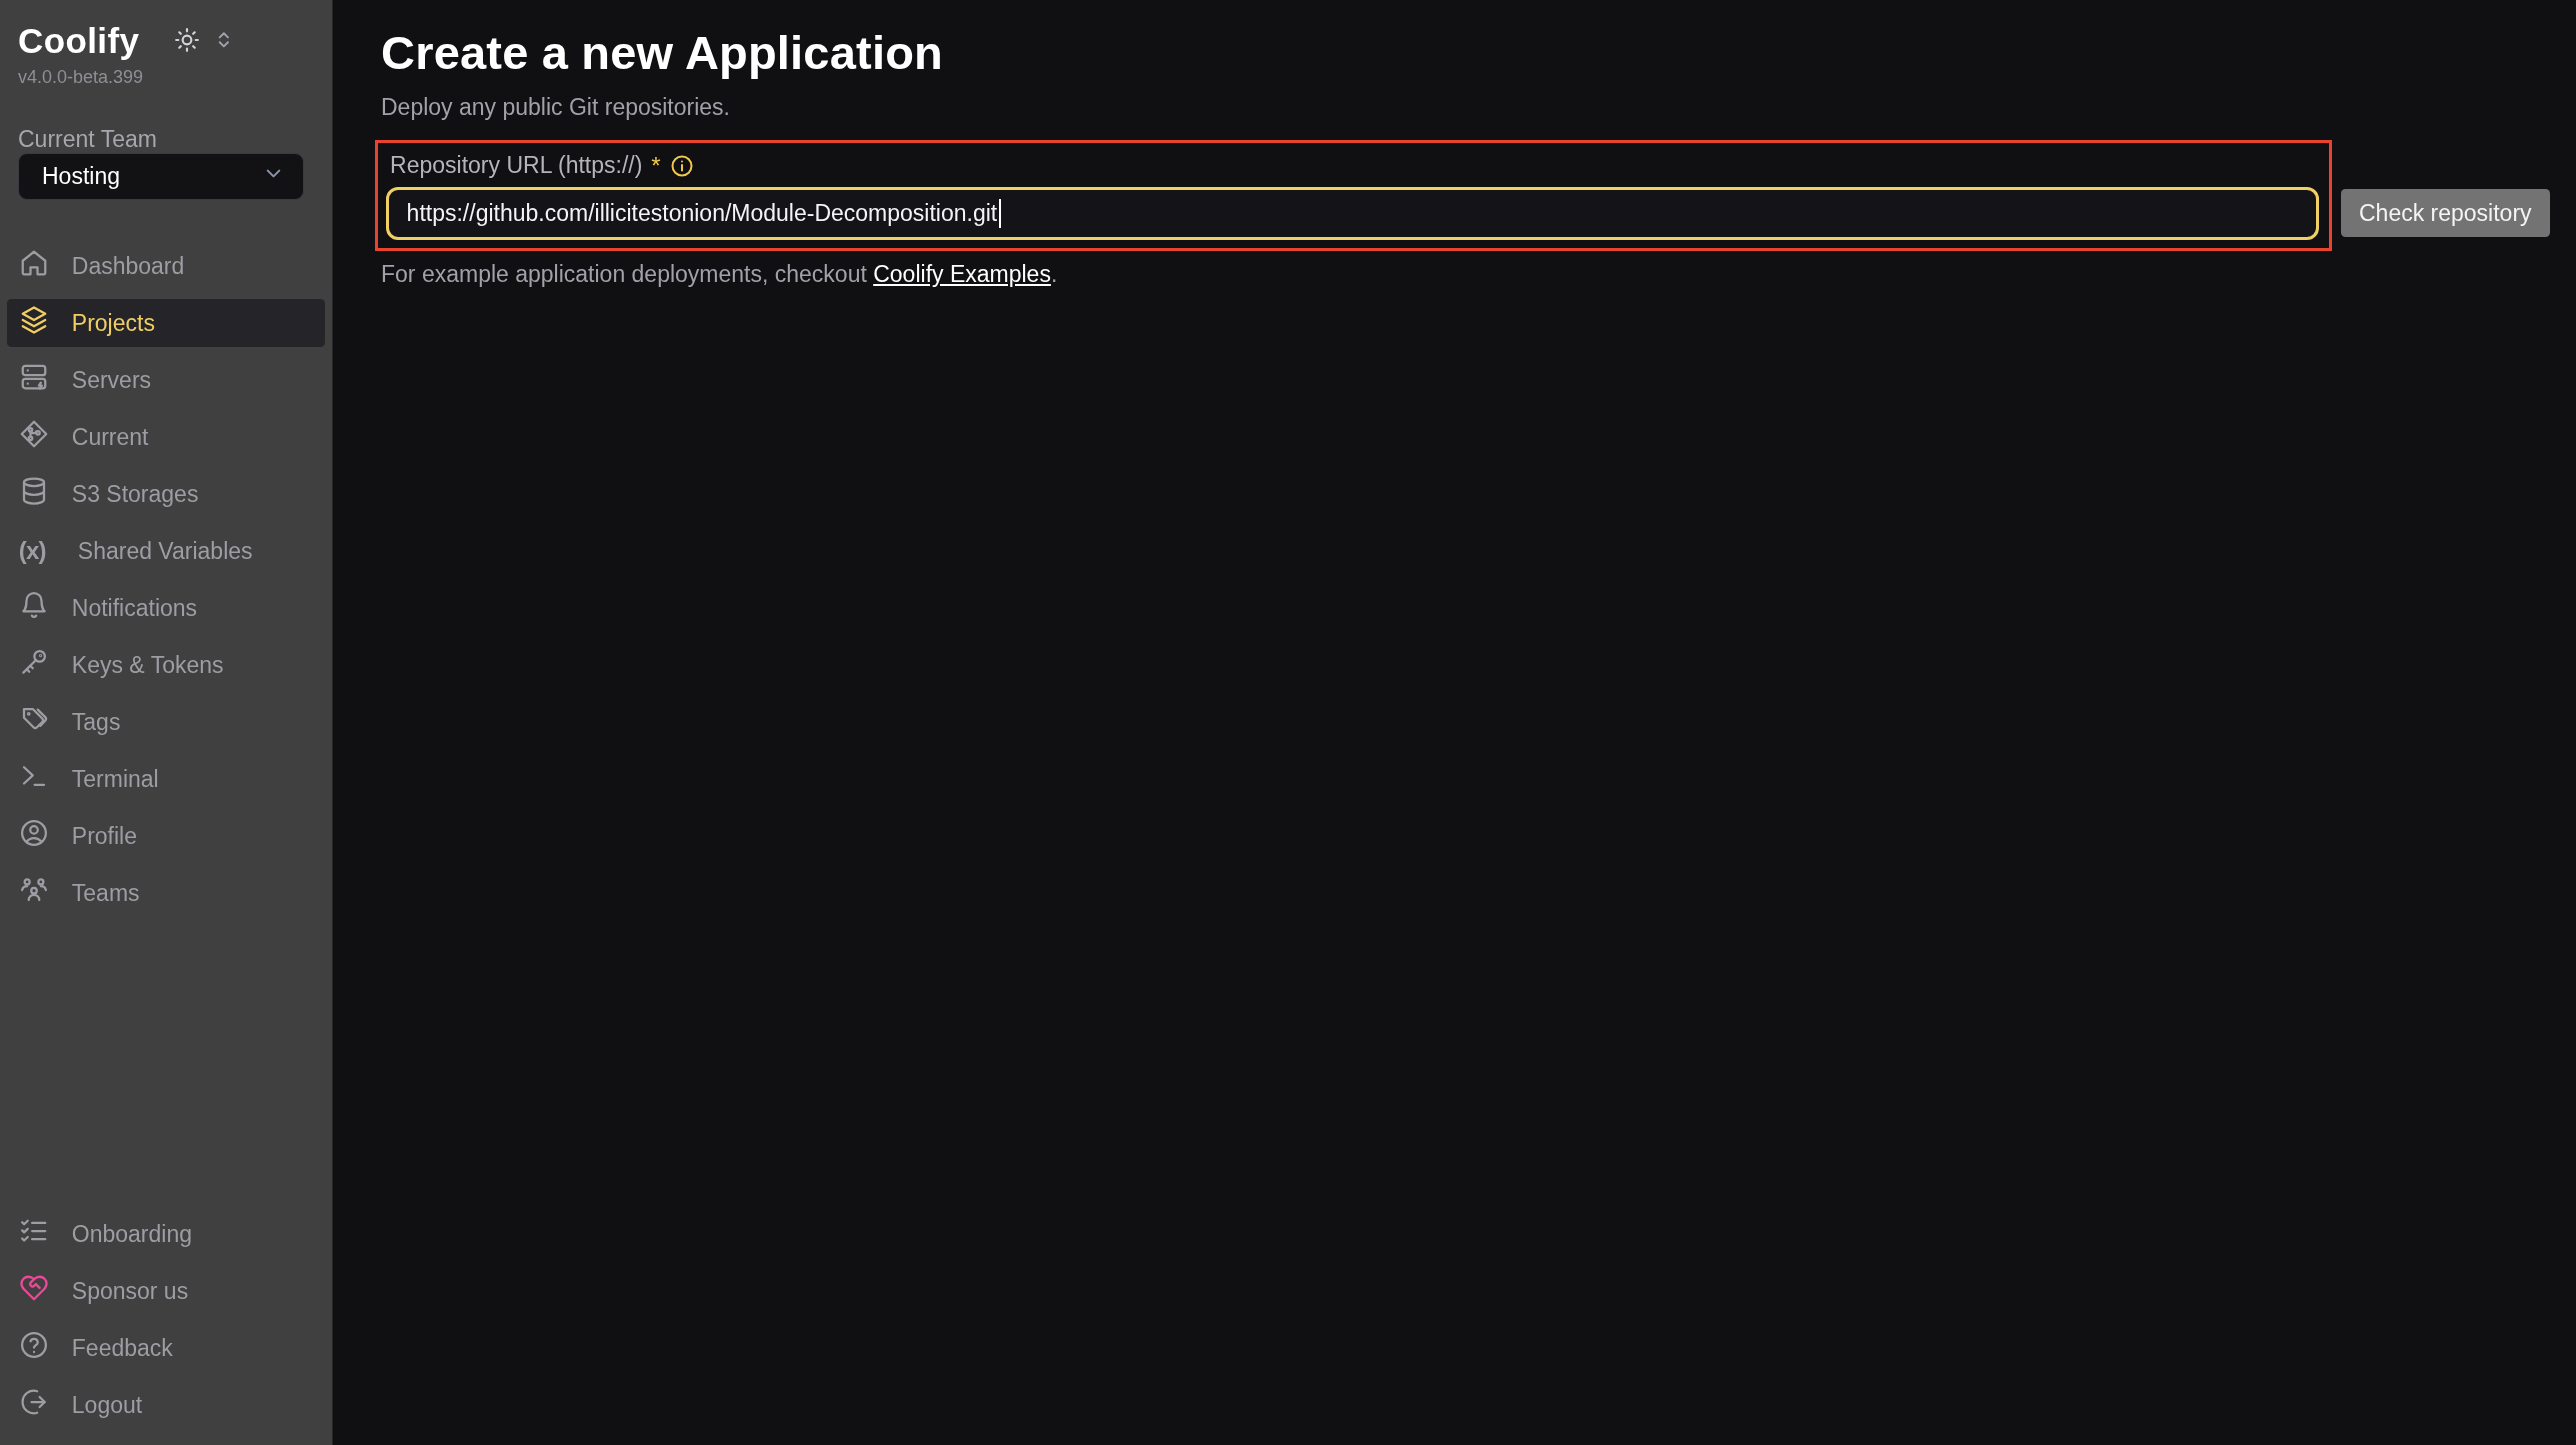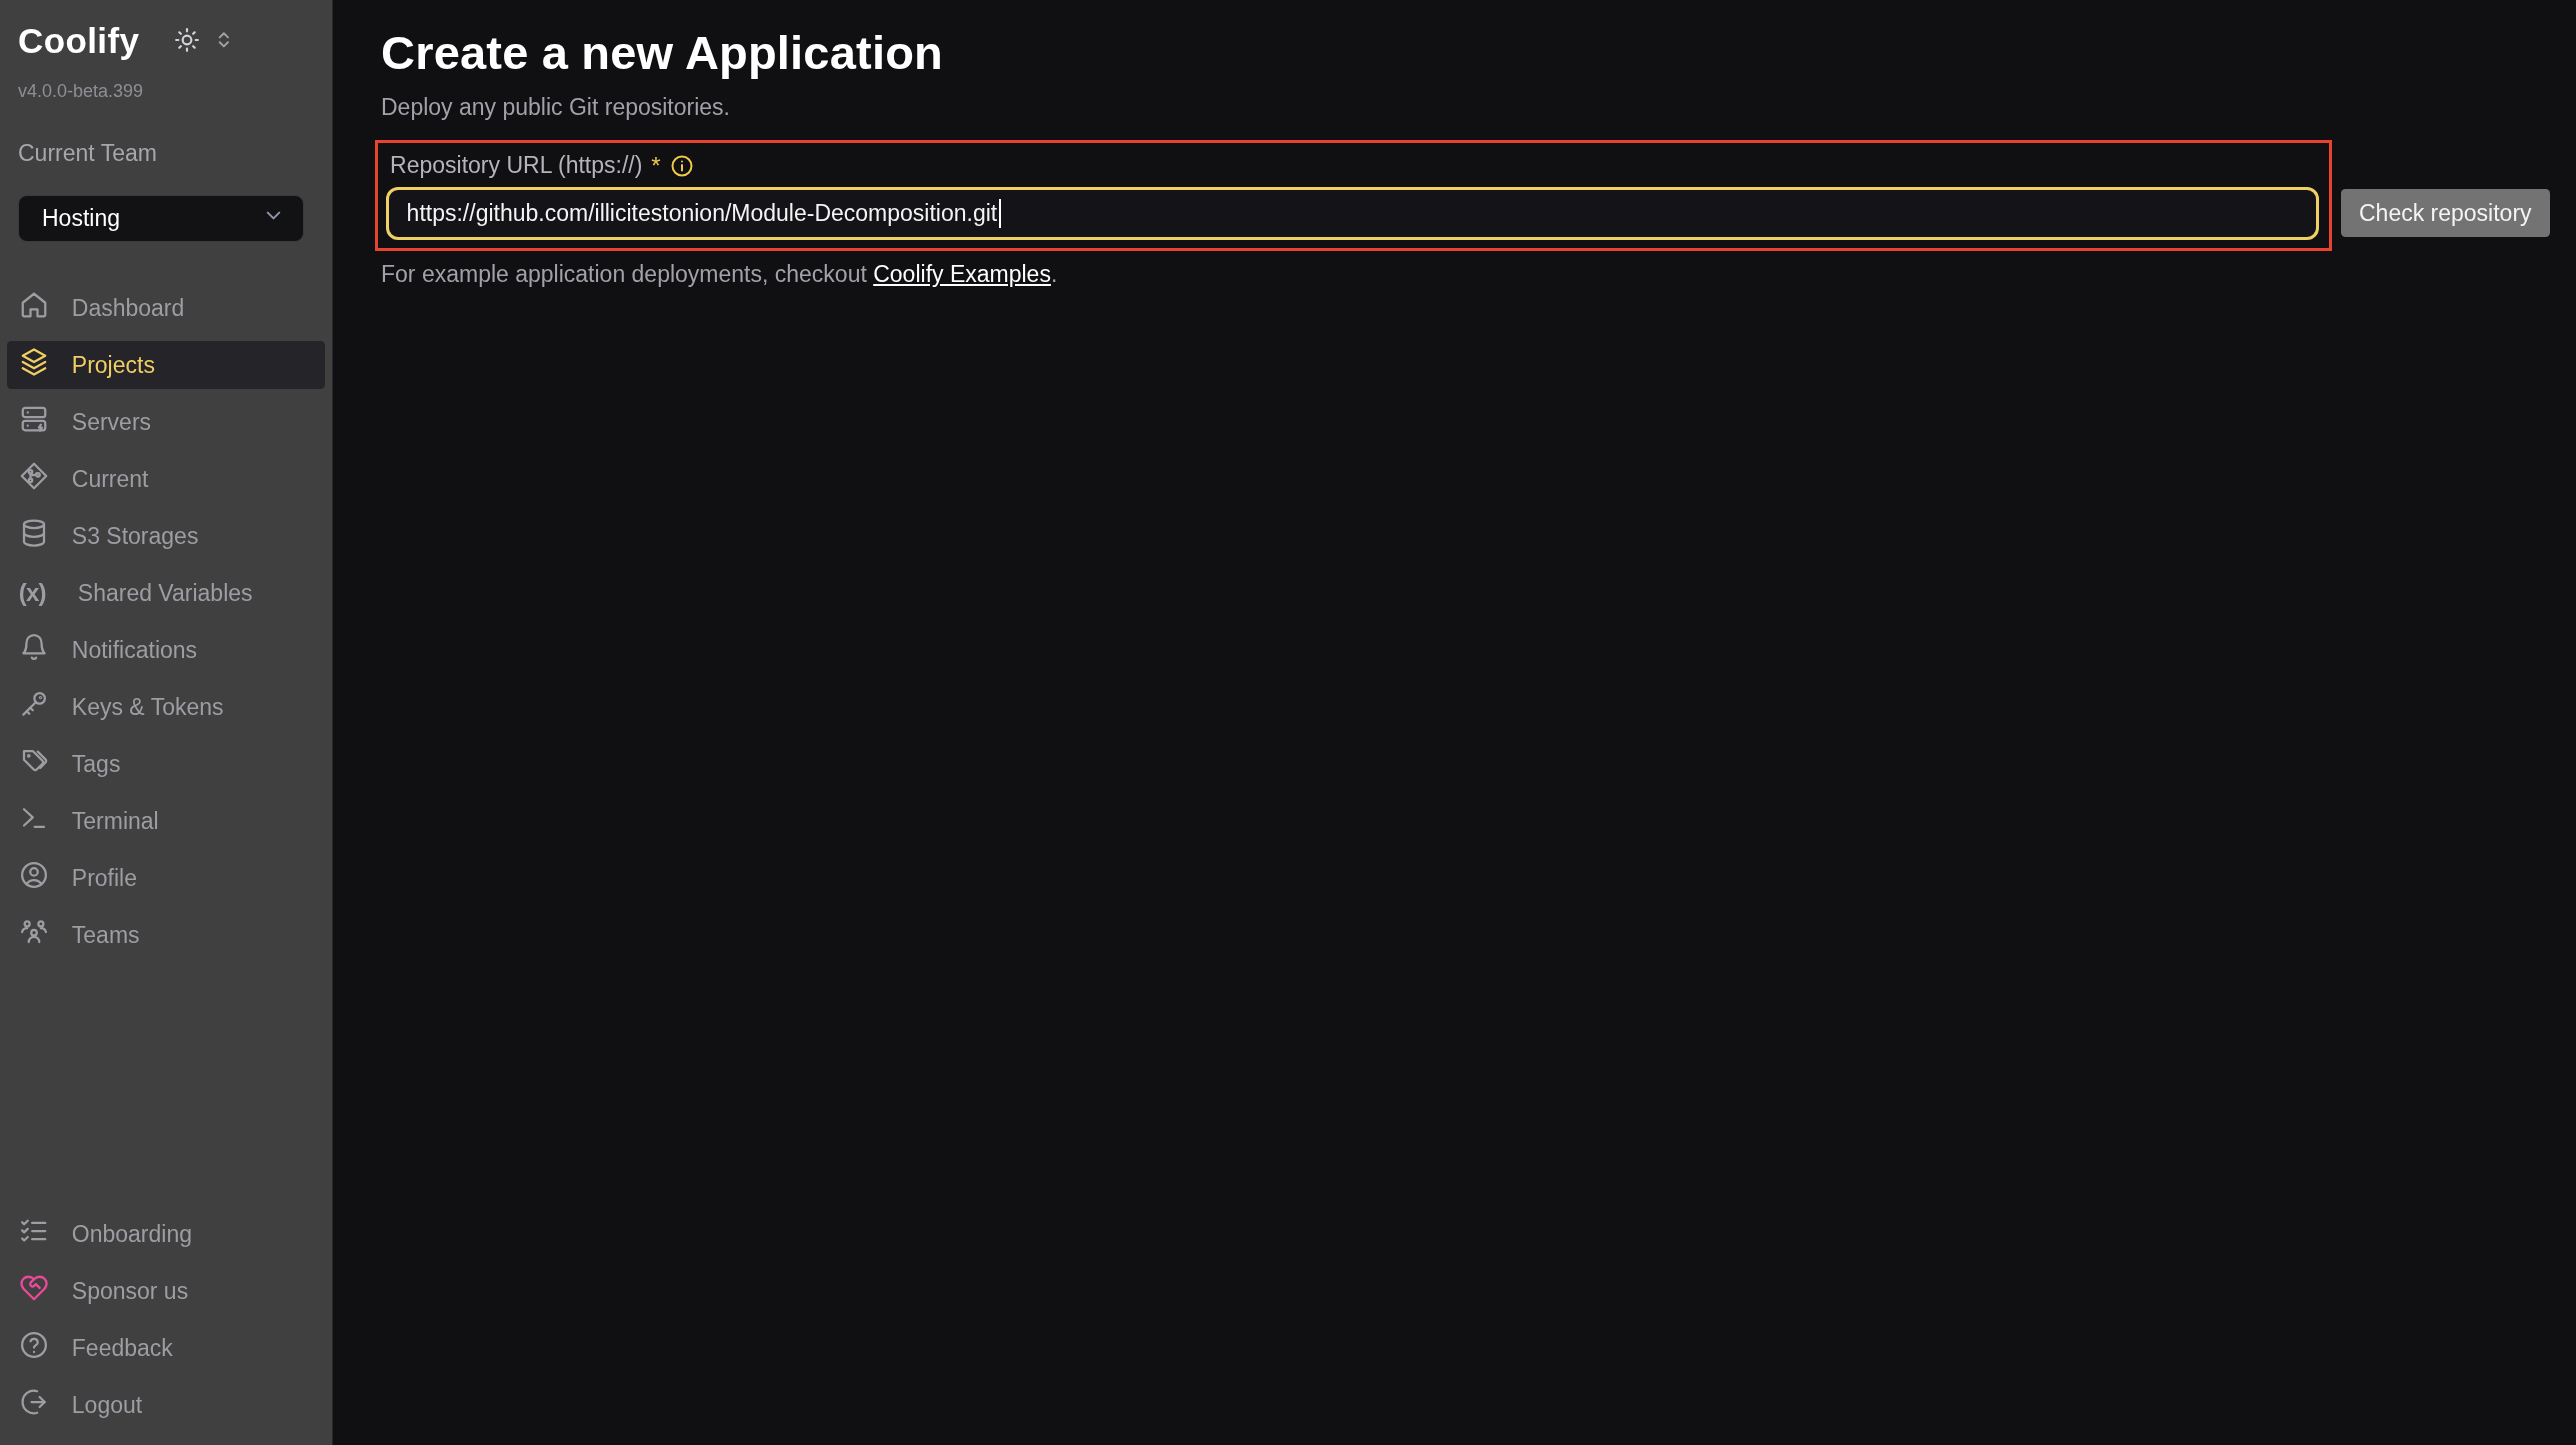--- a/index.html
+++ b/index.html
@@ -20,26 +20,26 @@
     border-right:1.5px solid #27272a;
     display:flex; flex-direction:column;
     padding:0 0 7.6px 0;
   }
   .logo-block { padding:21px 18px 0 18px; }
   .logo-row { display:flex; align-items:center; }
   .logo-text { font-size:35px; font-weight:bold; color:#ffffff; letter-spacing:0.4px; }
   .logo-icons { display:flex; align-items:center; margin-left:35px; gap:13.6px; }
   .icon-btn { background:none; border:none; color:#d4d4d8; cursor:pointer; display:flex; align-items:center; padding:0; }
   .icon-btn.dim { color:#a1a1aa; }
-  .version { font-size:18px; color:#8e8e96; margin-top:20px; }
+  .version { font-size:18px; color:#8e8e96; margin-top:6px; }
 
   .team-block { padding:38px 18px 0 18px; }
   .team-label { font-size:23px; color:#a6a6ad; }
   .team-select {
-    margin-top:28px; width:286px; height:47px;
+    margin-top:0; width:286px; height:47px;
     border:1.5px solid #3a3a41; border-radius:9px;
     background:#121215; color:#ffffff;
     display:flex; align-items:center; justify-content:space-between;
     padding:0 18px 0 23px; cursor:pointer;
   }
   .team-select .chev { color:#8b93a5; }
 
   .nav { list-style:none; margin-top:42px; padding:0 6.8px; }
   .nav li {
     height:48px; margin-bottom:9px; border-radius:4.5px;

